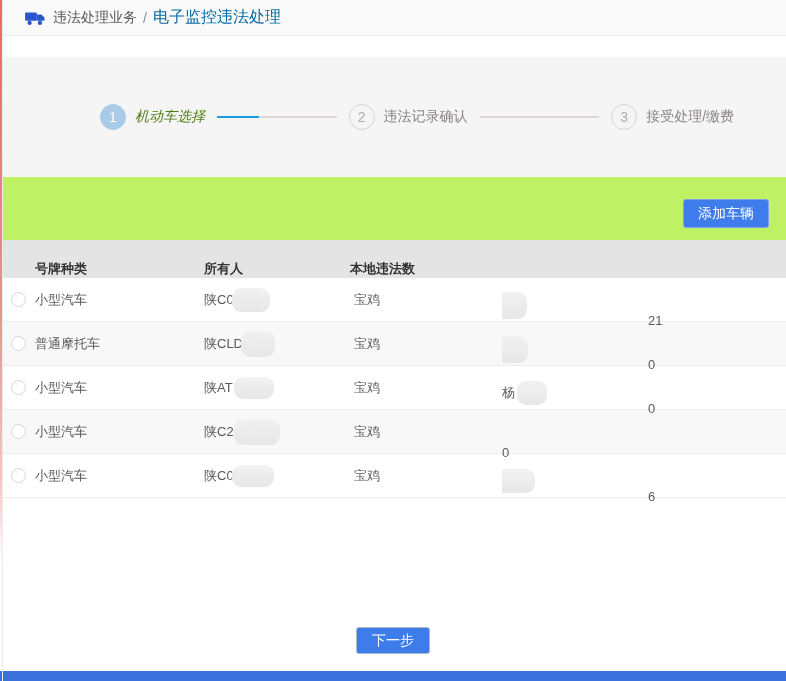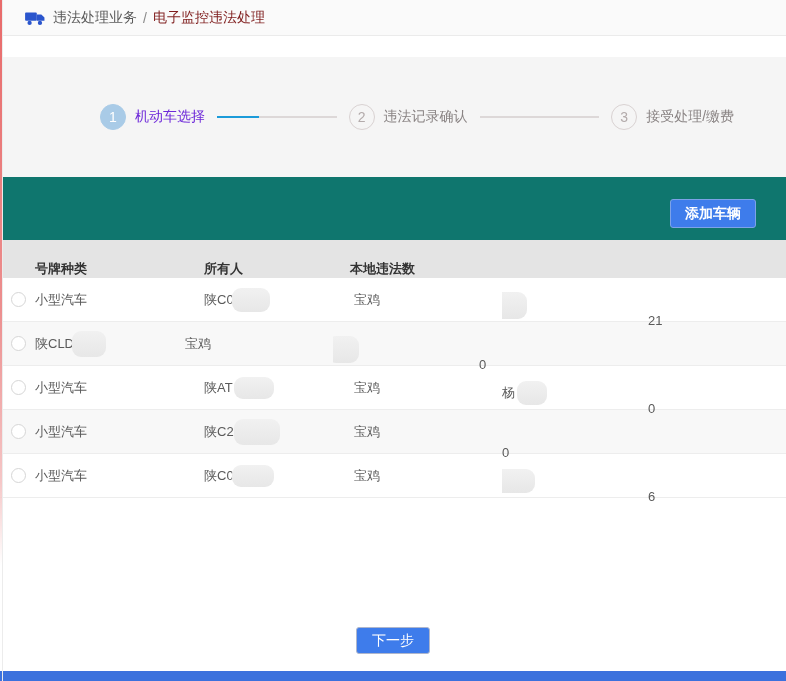--- a/index.html
+++ b/index.html
@@ -11,41 +11,41 @@
   .left-line { position: absolute; left: 2px; top: 0; bottom: 0; width: 1px; background: #ececec; z-index: 4; }
   .red-edge { position: absolute; left: 0; top: 0; width: 2px; height: 565px;
               background: linear-gradient(180deg, #e86a6a 0%, #ec8f8f 55%, #f5c6c6 85%, rgba(245,198,198,0) 100%); z-index: 5; }
 
   
   .crumb-bar { height: 36px; background: #fafafa; border-bottom: 1px solid #ebebeb;
                display: flex; align-items: center; padding-left: 24px; }
   .crumb-bar .icon { width: 22px; height: 18px; margin-right: 7px; display: inline-flex; }
   .crumb-section { color: #5a5a5a; font-size: 14px; }
   .crumb-sep { color: #8a8a8a; font-size: 14px; margin: 0 6px; }
-  .crumb-page { color: #7f1d1d; font-size: 14px; }
+  .crumb-page { color: #0369a1; font-size: 16px; }
 
   .gap-white { height: 21px; background: #fff; }
 
   
   .step-panel { height: 120px; background: #f5f5f5; display: flex; align-items: center;
                 padding: 0 52px 0 100px; }
   .stepper { display: flex; align-items: center; width: 100%; }
   .step { display: flex; align-items: center; flex: 0 0 auto; }
   .step-circle { width: 26px; height: 26px; border-radius: 50%; display: flex; align-items: center;
                  justify-content: center; font-size: 14px; flex: 0 0 auto; }
   .step-circle.active { background: #a9cbe7; color: #ffffff; border: 1px solid #a9cbe7; }
   .step-circle.idle { background: transparent; color: #b3abab; border: 1px solid #d9d2d2; }
   .step-label { margin-left: 9px; font-size: 14px; }
-  .step-label.active { color: #6d28d9; }
+  .step-label.active { color: #4d7c0f; font-style: italic; }
   .step-label.idle { color: #8a8484; }
   .connector { flex: 1 1 auto; height: 2px; background: #ddd8d8; margin: 0 12px; position: relative; }
   .connector .done { position: absolute; left: 0; top: 0; bottom: 0; width: 42px; background: #1c9bd9; }
 
   
-  .toolbar { height: 63px; padding: 22px 30px 0 0; text-align: right; background: #0f766e; font-weight: bold; }
+  .toolbar { height: 63px; padding: 22px 17px 0 0; text-align: right; background: #bef264; }
   .btn-blue { display: inline-block; background: #3e7ceb; color: #fff; font-size: 14px;
               border: 1px solid #7da2e8; border-radius: 3px; cursor: pointer;
               font-family: "Liberation Sans", sans-serif; }
   .btn-add { width: 86px; height: 29px; line-height: 27px; text-align: center; }
 
   
   .vtable { width: 100%; font-size: 13px; }
   .thead { display: flex; align-items: flex-end; height: 38px; background: #e4e4e4;
            font-weight: bold; color: #333; }
   .trow { display: flex; align-items: center; height: 44px; border-bottom: 1px solid #ededed;
@@ -139,20 +139,21 @@
       <div class="col-owner">
         <span class="blur" style="width:34px;height:27px;margin-left:-9px;"></span>
       </div>
       <div class="col-count">21</div>
     </div>
 
     <div class="trow alt">
       <div class="col-radio">
           <span class="radio"></span>
         </div>
+      <div class="col-type">普通摩托车</div>
       <div class="col-plate">
         <span>陕CLD</span>
         <span class="blur" style="width:34px;height:26px;margin-left:-2px;"></span>
       </div>
       <div class="col-city">宝鸡</div>
       <div class="col-owner">
         <span class="blur" style="width:32px;height:27px;margin-left:-6px;"></span>
       </div>
       <div class="col-count">0</div>
     </div>

